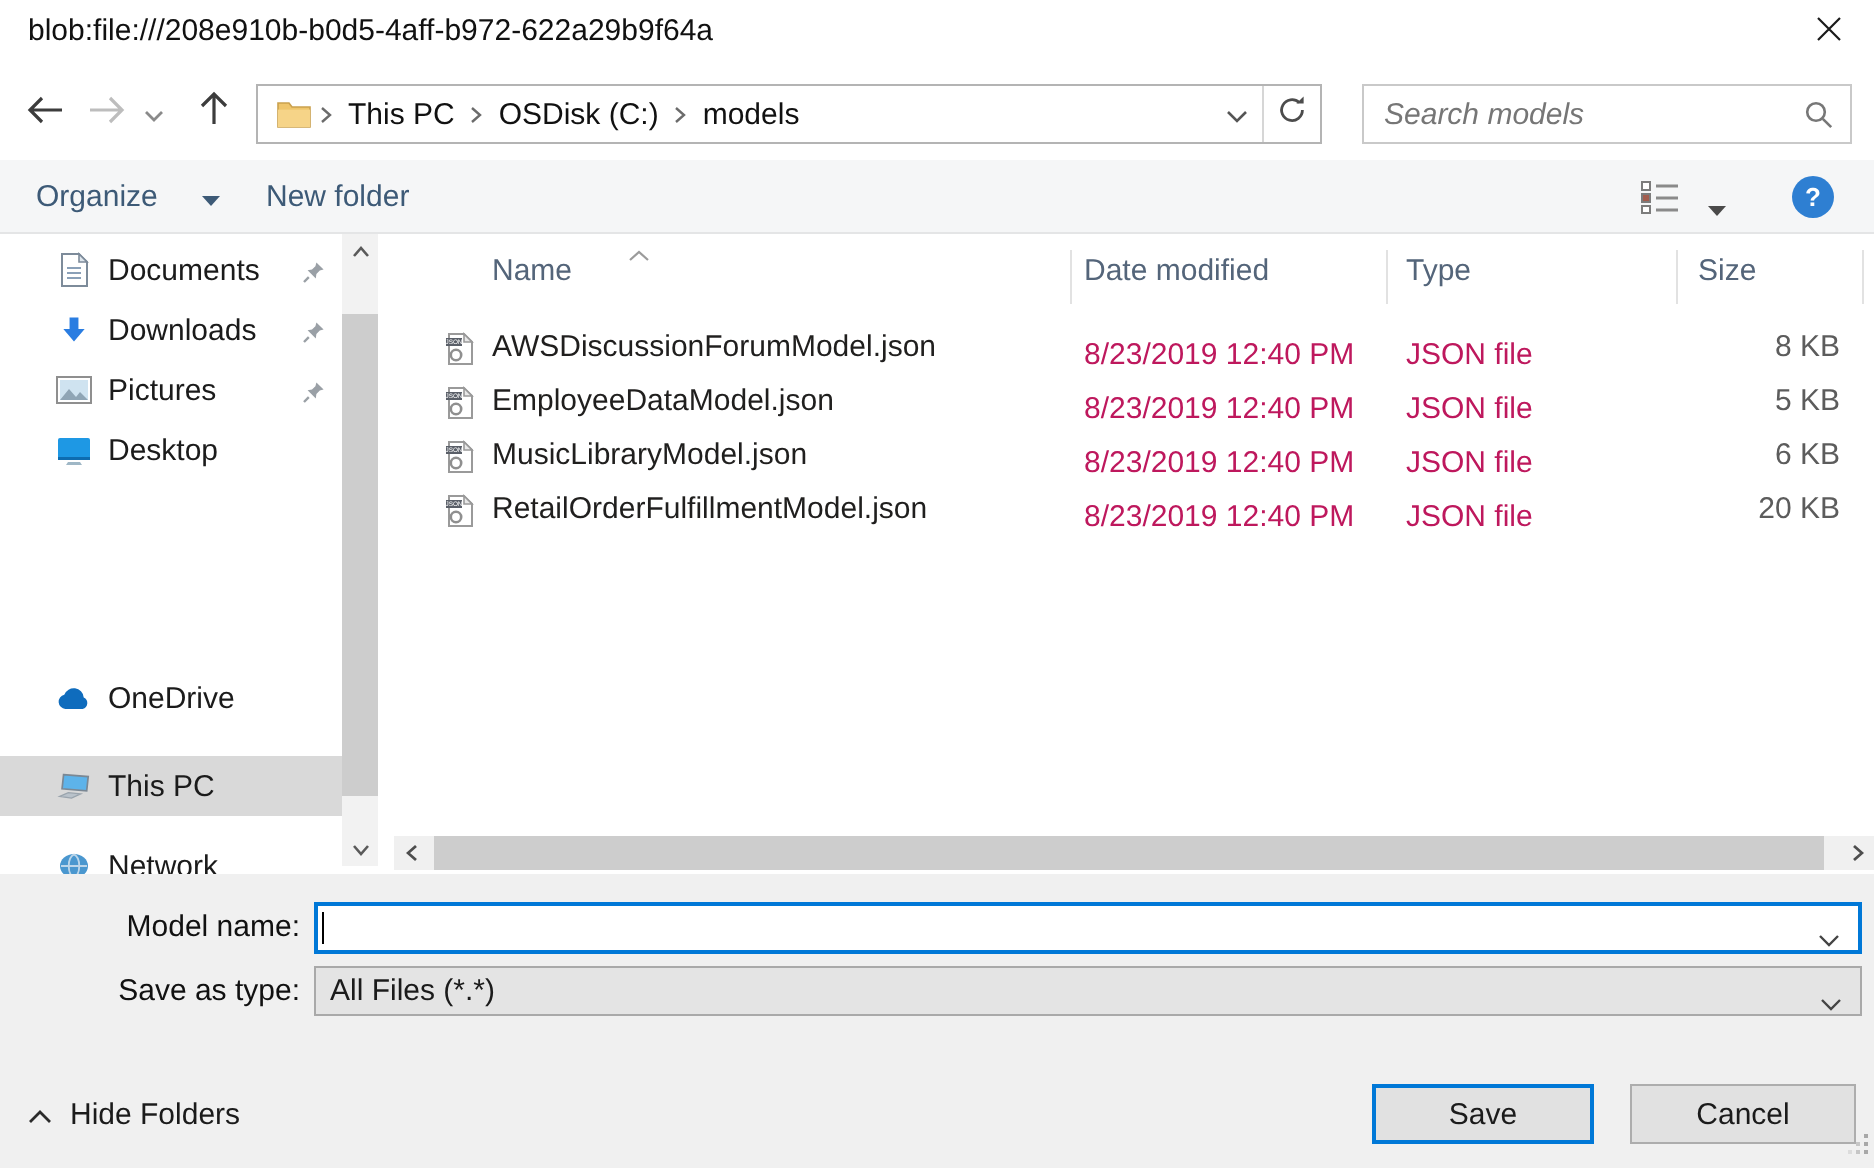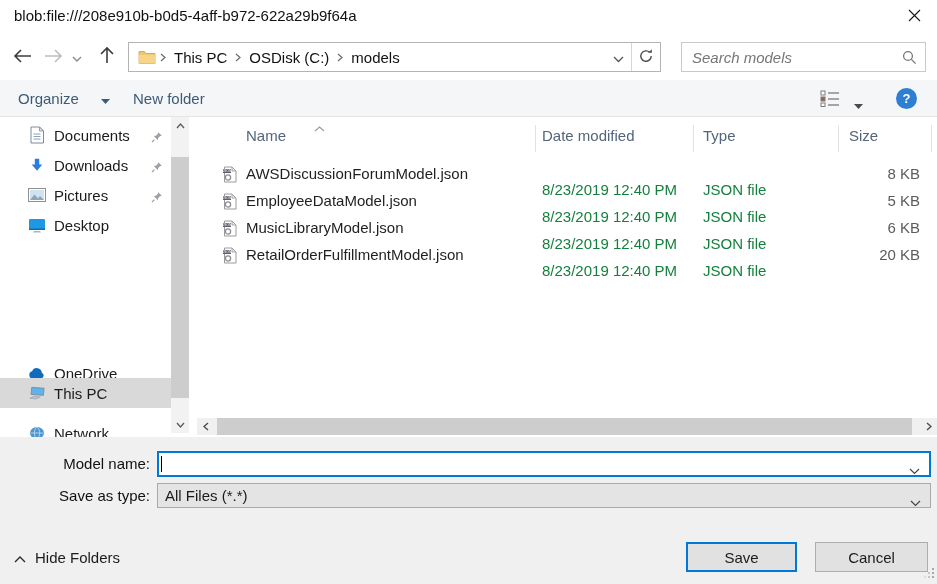--- a/index.html
+++ b/index.html
@@ -41,21 +41,21 @@
   .vscroll .thumb { position:absolute; left:0; top:40px; width:18px; height:241px; background:#cdcdcd; }
   
   .filepane { position:absolute; left:197px; top:0; width:740px; height:320px; }
   .sortcaret { position:absolute; left:117px; top:1px; }
   .lheader { position:absolute; left:0; top:6px; width:740px; height:27px; color:#54657a; }
   .lheader span { position:absolute; top:4px; cursor:pointer; }
   .hsep { position:absolute; top:2px; width:1px; height:27px; background:#e2e2e2; }
   .frow { position:absolute; left:0; width:740px; height:27px; cursor:pointer; }
   .frow .ficon { position:absolute; left:25px; top:5px; }
   .frow .fname { position:absolute; left:49px; top:4px; color:#201f1e; white-space:nowrap; }
-  .frow .fdate, .frow .ftype { position:absolute; top:20px; color:#15803d; white-space:nowrap; }
+  .frow .fdate, .frow .ftype { position:absolute; top:8px; color:#be185d; white-space:nowrap; }
   .frow .fdate { left:345px; } .frow .ftype { left:506px; }
   .frow .fsize { position:absolute; left:620px; top:4px; width:103px; text-align:right; color:#5c5c5c; }
   .hscroll { position:absolute; left:0; top:301px; width:740px; height:17px; background:#f0f0f0; }
   .hscroll .btn { position:absolute; top:0; width:17px; height:17px; display:flex; align-items:center; justify-content:center; }
   .hscroll .thumb { position:absolute; left:20px; top:0; width:695px; height:17px; background:#cdcdcd; }
   
   .footer { position:absolute; left:0; top:437px; width:937px; height:147px; background:#f0f0f0; }
   .flabel { position:absolute; left:0; width:150px; text-align:right; color:#111; }
   .fninput { position:absolute; left:157px; top:14px; width:774px; height:26px; background:#fff; border:2px solid #0078d7; display:flex; align-items:center; padding-left:2px; cursor:text; }
   .seltext { background:#0078d7; color:#fff; padding:1px 2px; white-space:nowrap; }
@@ -254,21 +254,21 @@
     <div class="side-item" style="top:93px;">
       <span class="sicon">
         <svg width="18" height="15" viewBox="0 0 18 15">
             <rect x="1" y="1" width="16" height="11" rx="1" fill="#1e98e4"></rect>
             <path d="M1 10.5 h16 v1.5 H1 z" fill="#0d6cb0"></path>
             <path d="M6 13 h6 l1 1.5 h-8 z" fill="#9fb7c6"></path>
           </svg>
       </span>
       <span>Desktop</span>
     </div>
-    <div class="side-item" style="top:241px;">
+    <div class="side-item" style="top:217px;">
       <span class="sicon">
         <svg width="20" height="13" viewBox="0 0 20 13">
             <path d="M5.2 12 a4 4 0 0 1 -0.6 -7.9 A5.6 5.6 0 0 1 15.4 5.6 a3.4 3.4 0 0 1 -0.6 6.4 z" fill="#0f6cbd"></path>
           </svg>
       </span>
       <span>OneDrive</span>
     </div>
     <div class="side-item selected" style="top:261px;">
       <span class="sicon">
         <svg width="19" height="16" viewBox="0 0 19 16">

